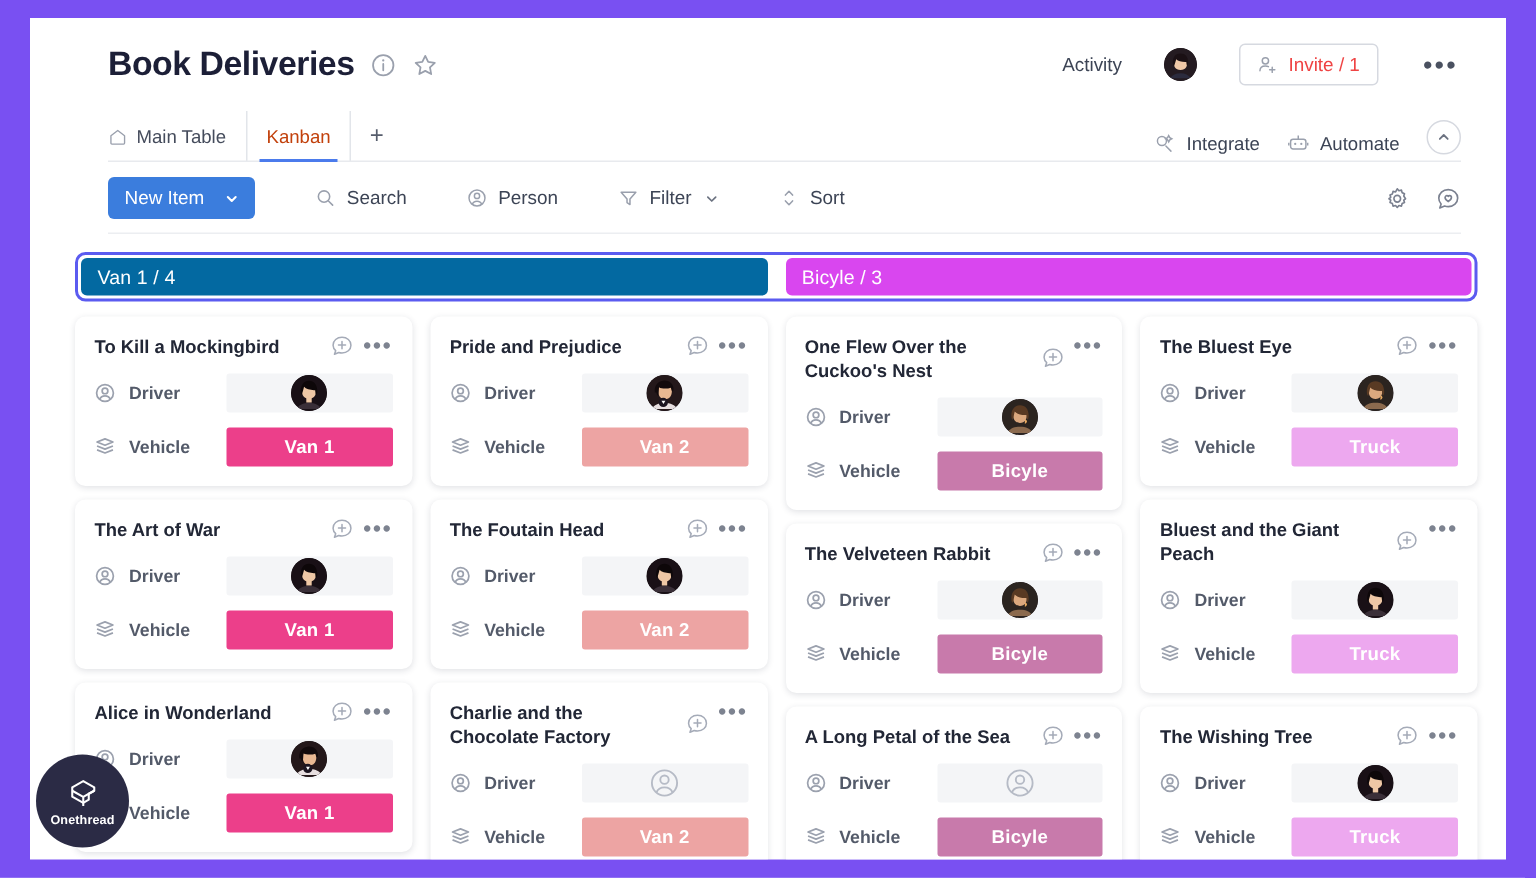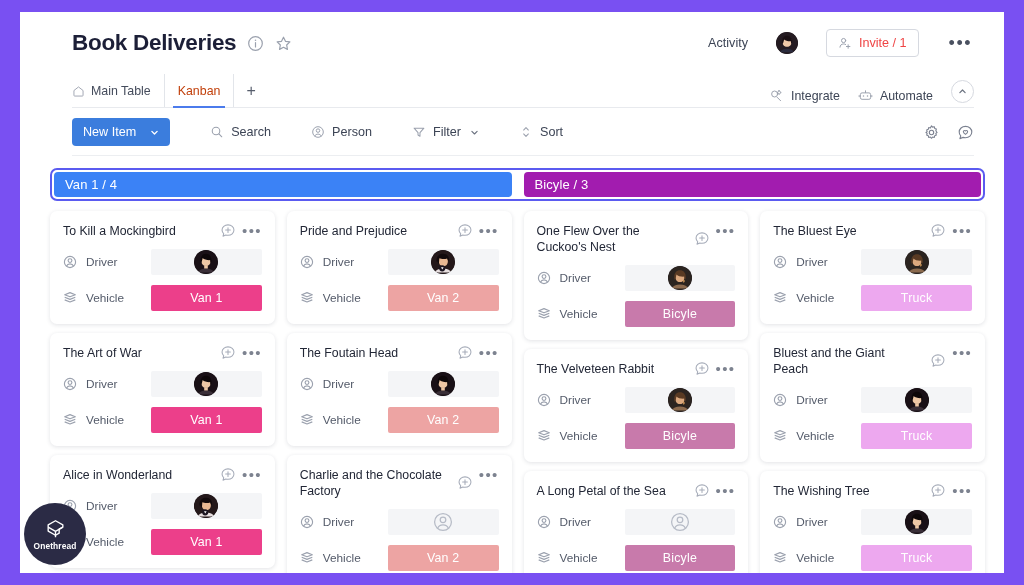--- a/index.html
+++ b/index.html
@@ -148,20 +148,21 @@
   }
   .col-head .plus-circ { margin-left: auto; width: 15px; height: 15px; }
   .col-head .plus-circ svg { width: 100%; height: 100%; }
 
   .cols { display: flex; gap: 12px; padding: 0 8px; }
   .col { flex: 1 1 0; display: flex; flex-direction: column; gap: 9px; min-width: 0; }
   .card {
     background: #fff; border-radius: 7px;
     box-shadow: 0 1px 4px rgba(30,35,60,.13);
     padding: 11px 13px 13px 13px;
+    font-weight: bold;
   }
   .card-top { display: flex; align-items: flex-start; gap: 6px; }
   .card-title {
     font-size: 12.3px; color: #222736; line-height: 16px;
     flex: 1 1 auto; padding-top: 1px; padding-right: 2px;
   }
   .card-top .ico-btn { width: 16px; height: 16px; color: #a5abb8; margin-top: 1px; }
   .card-dots {
     color: #7d8390; font-size: 15px; letter-spacing: 1.3px;
     line-height: 8px; margin-top: 5px; flex: none;
@@ -356,24 +357,24 @@
           <svg viewBox="0 0 20 20" fill="none" stroke="currentColor" stroke-width="1.3" stroke-linejoin="round">
             <path d="M10 2.8c4.2 0 7.4 2.9 7.4 6.7s-3.2 6.7-7.4 6.7c-1 0-2-.15-2.85-.45L3.4 17.2l1-3.1A6.4 6.4 0 012.6 9.5C2.6 5.7 5.8 2.8 10 2.8z"></path>
             <path d="M10 12.2s-2.5-1.5-2.5-3.1c0-.9.7-1.5 1.4-1.5.5 0 .9.25 1.1.6.2-.35.6-.6 1.1-.6.7 0 1.4.6 1.4 1.5 0 1.6-2.5 3.1-2.5 3.1z"></path>
           </svg>
         </span>
       </div>
     </div>
 
     <div class="board">
       <div class="headers" id="headers">
-          <div class="col-head" style="background: #3b82f6;">
+          <div class="col-head" style="background: #0369a1;">
             <span>Van 1 / 4</span>
           </div>
-          <div class="col-head" style="background: #a21caf;">
+          <div class="col-head" style="background: #d946ef;">
             <span>Bicyle / 3</span>
           </div>
         </div>
       <div class="cols" id="cols">
           <div class="col">
             <div class="card">
               <div class="card-top">
                 <div class="card-title">To Kill a Mockingbird</div>
                 <span class="ico-btn">
                   <svg viewBox="0 0 18 18" fill="none" stroke="currentColor" stroke-width="1.15" stroke-linejoin="round">

